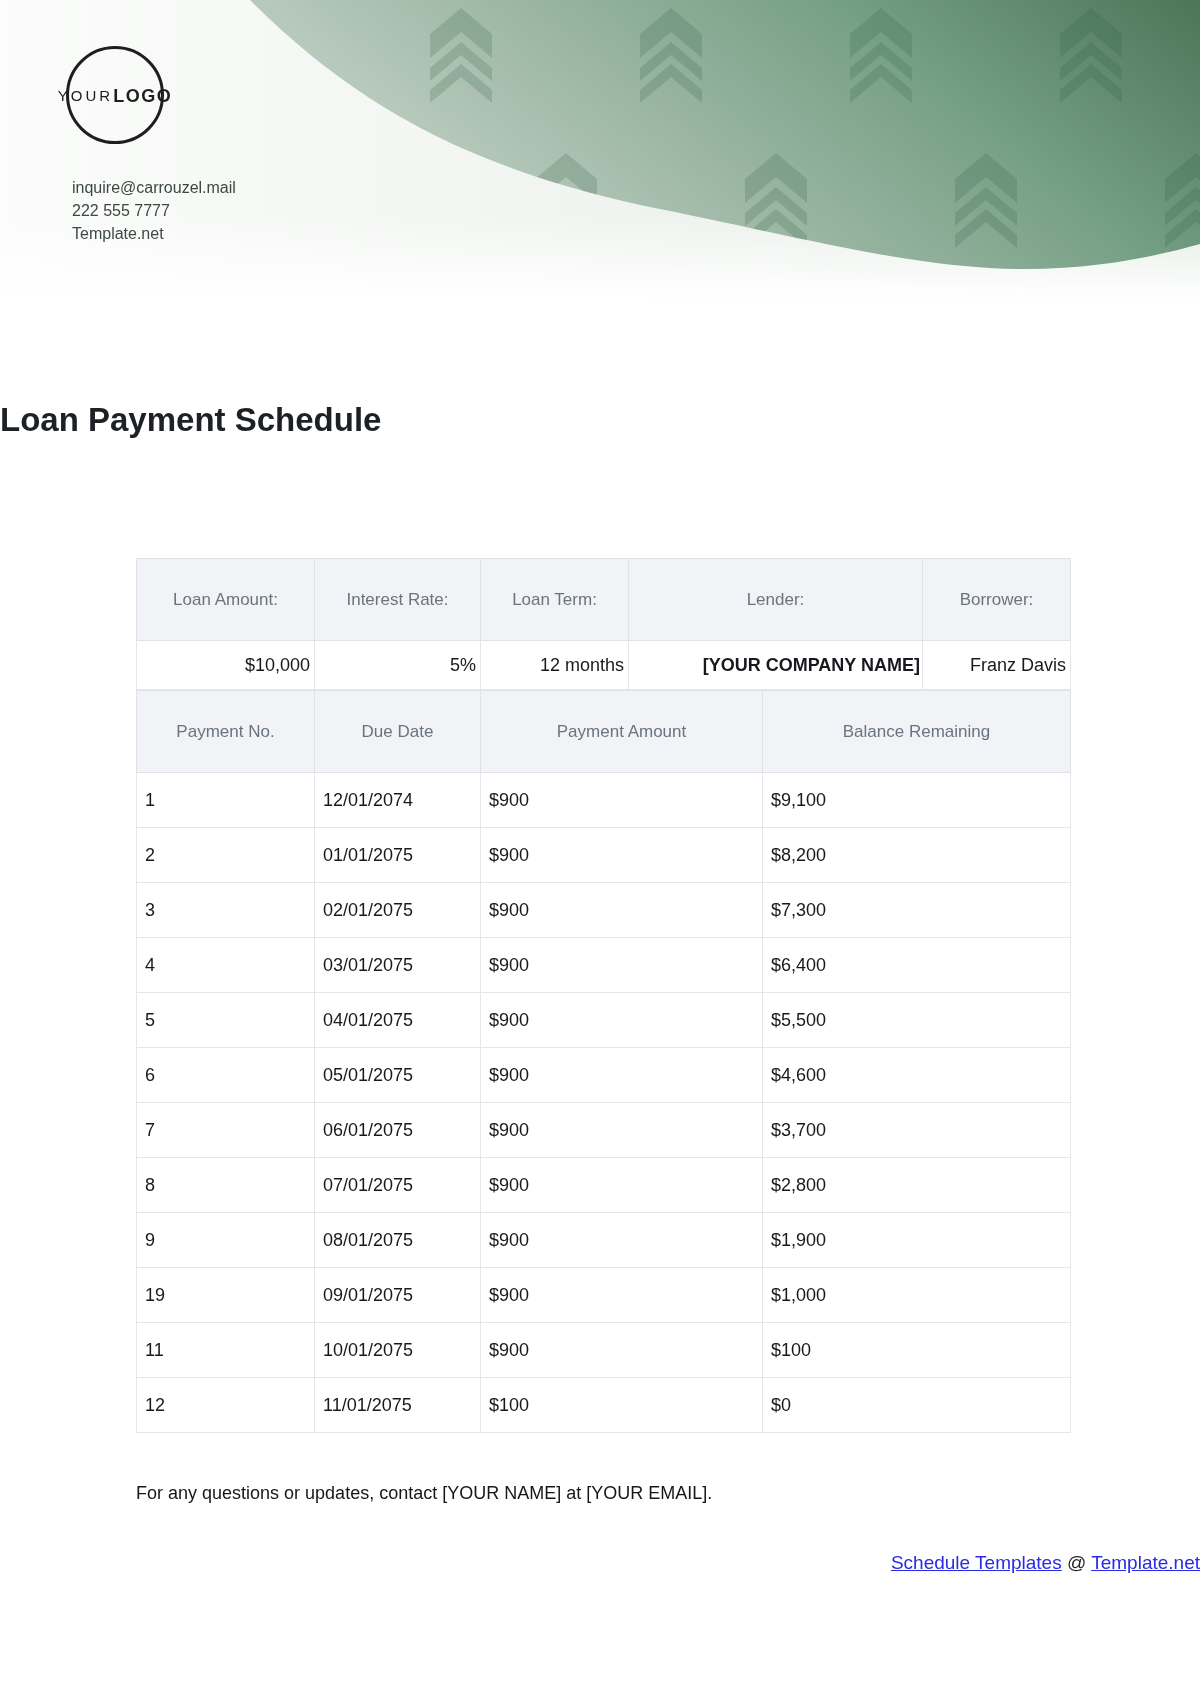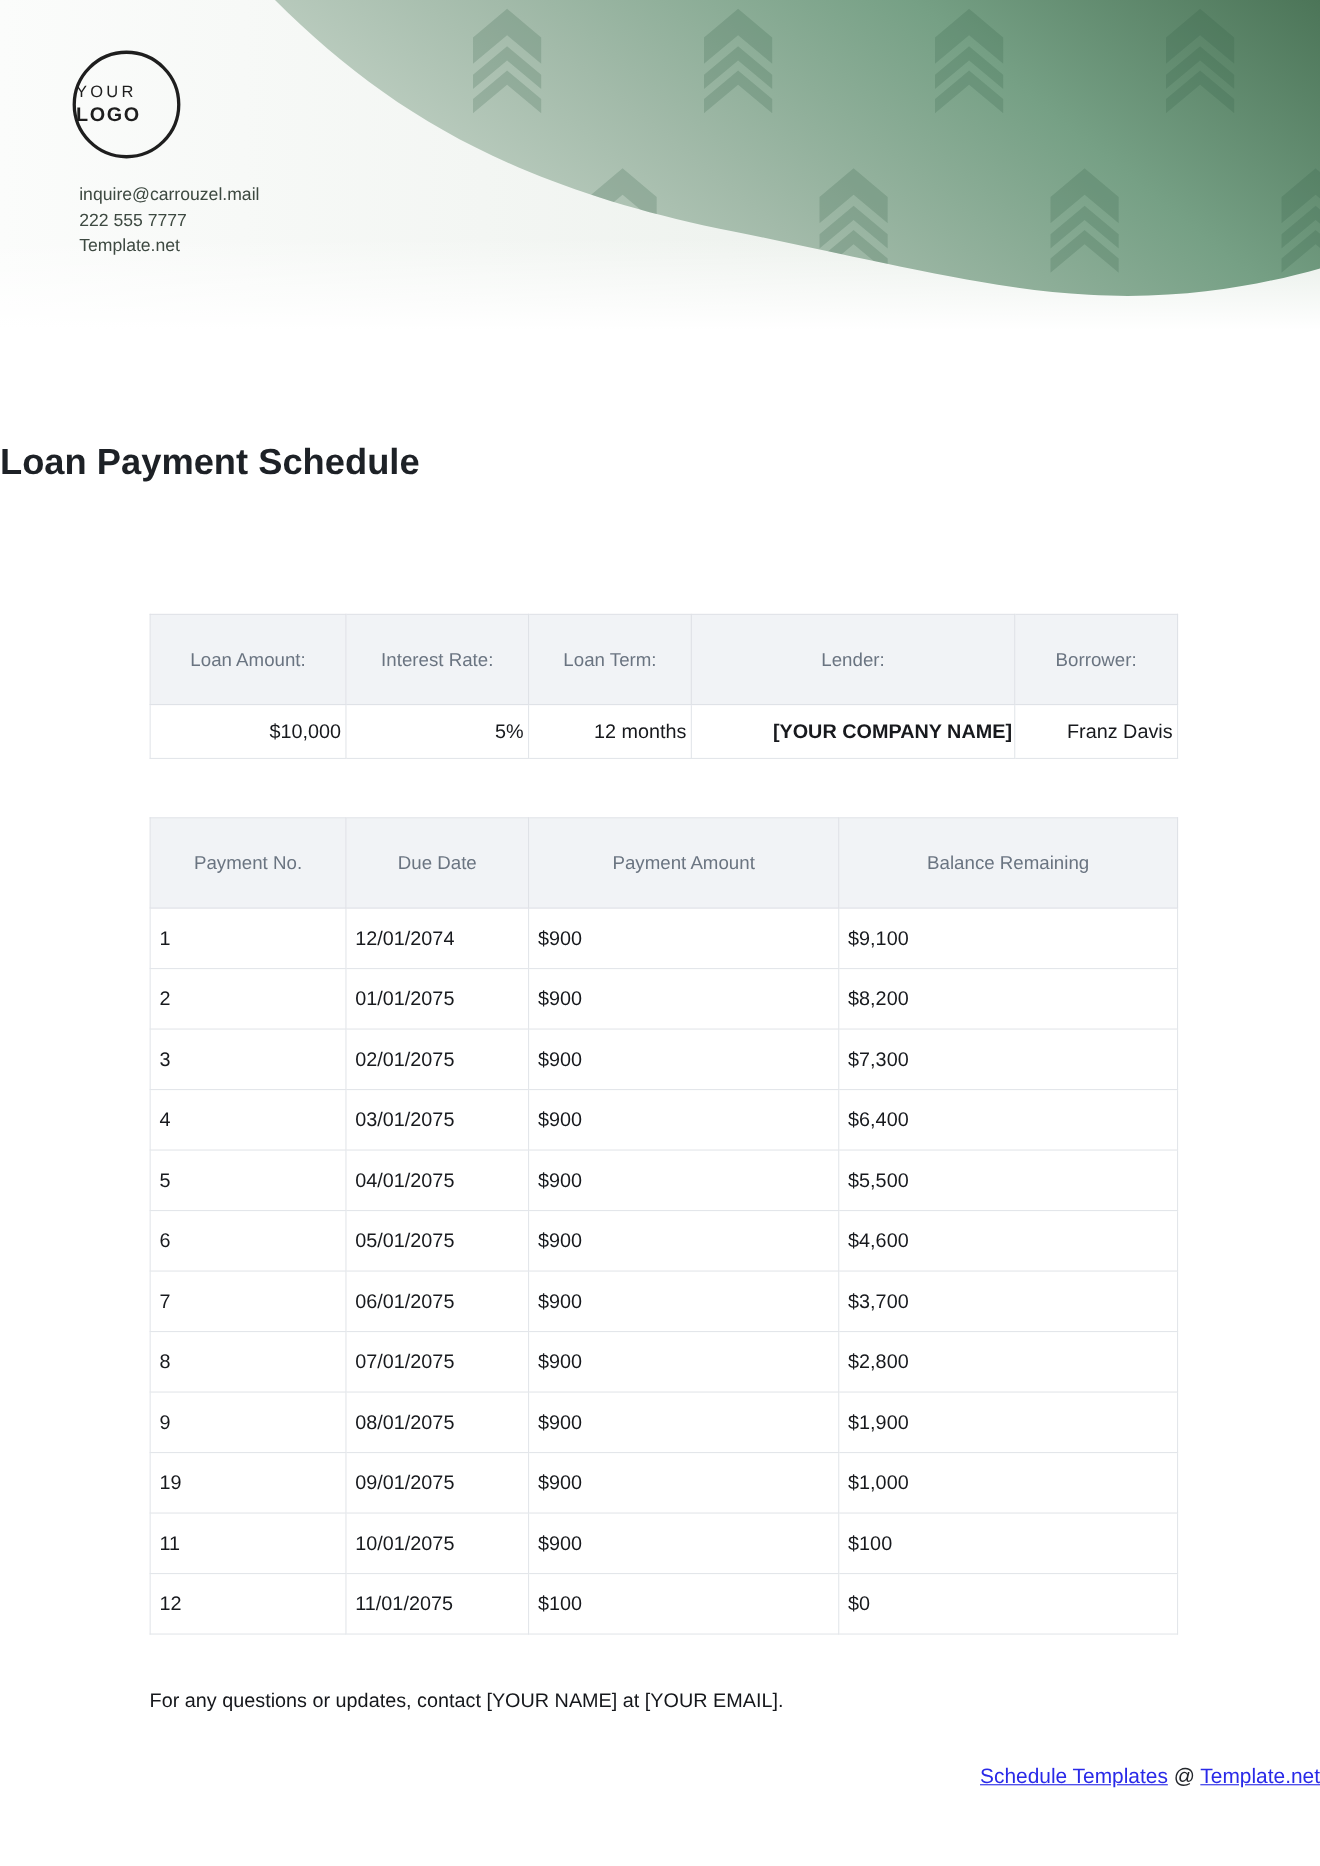--- a/index.html
+++ b/index.html
@@ -5,42 +5,42 @@
   html,body{margin:0;padding:0;background:#fff;}
   .page{position:relative;width:1200px;height:1696px;background:#ffffff;
         font-family:"Liberation Sans",sans-serif;overflow:hidden;}
 
   
   .header{position:relative;height:300px;
     background:linear-gradient(180deg,rgba(255,255,255,0) 72%,#ffffff 100%),
                linear-gradient(90deg,#fbfcfb 0%,#eff3ef 55%,#e4ece5 100%);}
   .header-art{position:absolute;left:0;top:0;}
   .logo-circle{position:absolute;left:66px;top:46px;width:92px;height:92px;
-    border:3px solid #1e1e1e;border-radius:50%;display:flex;flex-direction:column;
-    align-items:flex-start;justify-content:center;color:#1e1e1e;z-index:2;}
+    border:3px solid #1e1e1e;border-radius:50%;display:flex;flex-direction:row;
+    align-items:center;justify-content:center;color:#1e1e1e;z-index:2;}
   .logo-your{font-size:15px;font-weight:400;letter-spacing:3px;}
   .logo-logo{font-size:18px;font-weight:700;letter-spacing:1.5px;margin-top:2px;}
-  .contact{position:absolute;left:72px;top:166px;font-size:16px;line-height:23px;
+  .contact{position:absolute;left:72px;top:176px;font-size:16px;line-height:23px;
     color:#3d4941;z-index:2;}
 
   
   .doc-title{margin:100px 0 0 0;text-align:left;font-size:33px;line-height:40px;
     font-weight:700;color:#1d2126;}
 
   
   table{border-collapse:collapse;table-layout:fixed;margin-left:136px;width:934px;
     background:#fff;}
   th{background:#f1f3f6;color:#6a7481;font-weight:400;font-size:17px;height:49px;
     border:1px solid #dfe2e7;text-align:center;padding:16px 4px;}
   td{font-size:18px;color:#17191d;border:1px solid #e3e6ea;height:48px;
     padding:0 4px 0 8px;text-align:left;vertical-align:middle;}
   .info-table{margin-top:118px;}
   .info-table td{height:48px;text-align:right;}
   .cell-company{text-align:center;font-weight:700;padding:0 2px;}
-  .sched-table{margin-top:53px;border-radius:27px;}
+  .sched-table{border-radius:27px;}
   .sched-table td{height:54px;}
 
   
   .note{margin:50px 0 0 136px;font-size:18px;color:#15171b;}
   .note b{font-weight:400;text-align:center;}
   .bottom-link{margin-top:48px;text-align:right;font-size:19px;color:#23262b;padding-left:46px;}
   .bottom-link a{color:#2929e8;text-decoration:underline;cursor:pointer;}
 </style>
 </head>
 <body>

